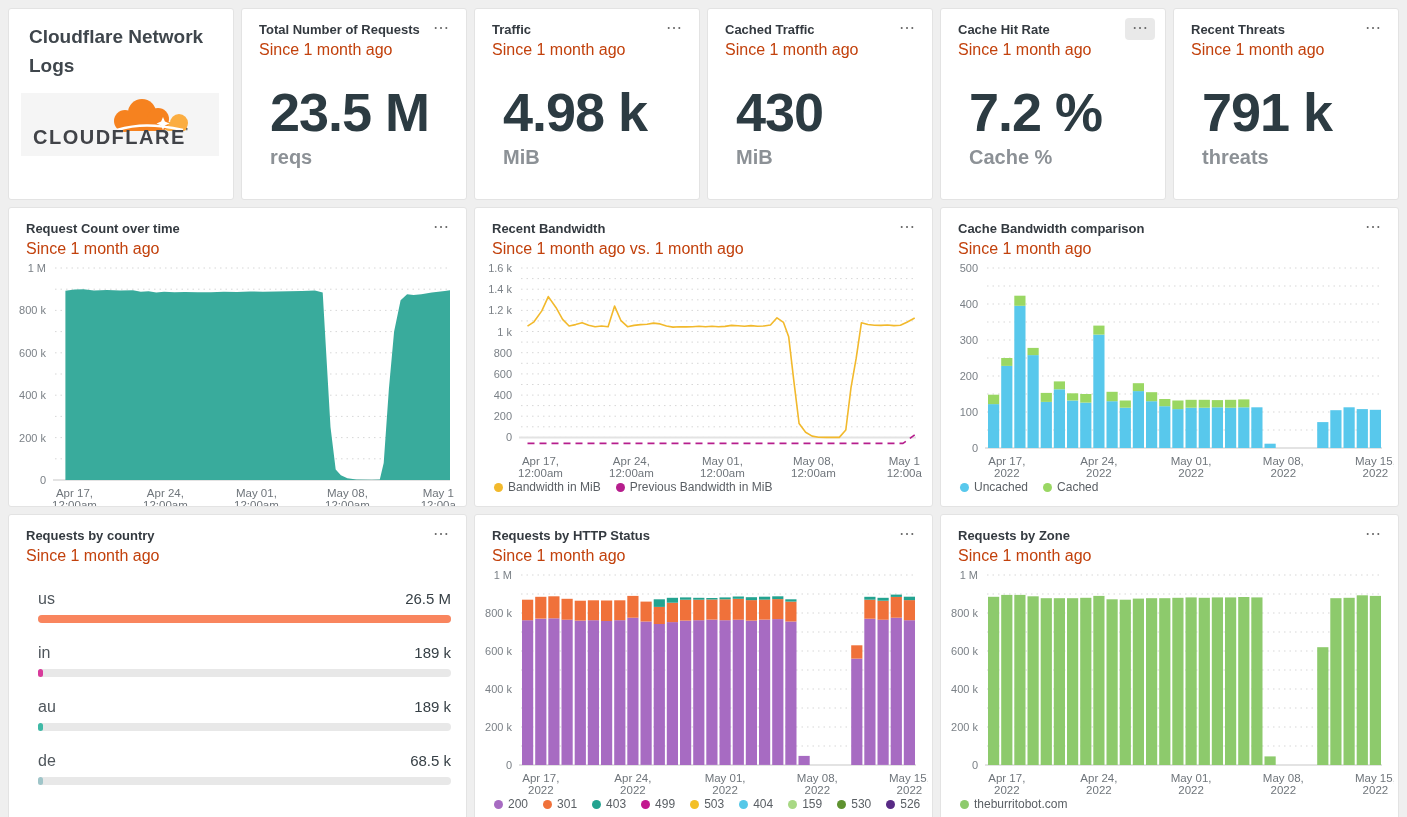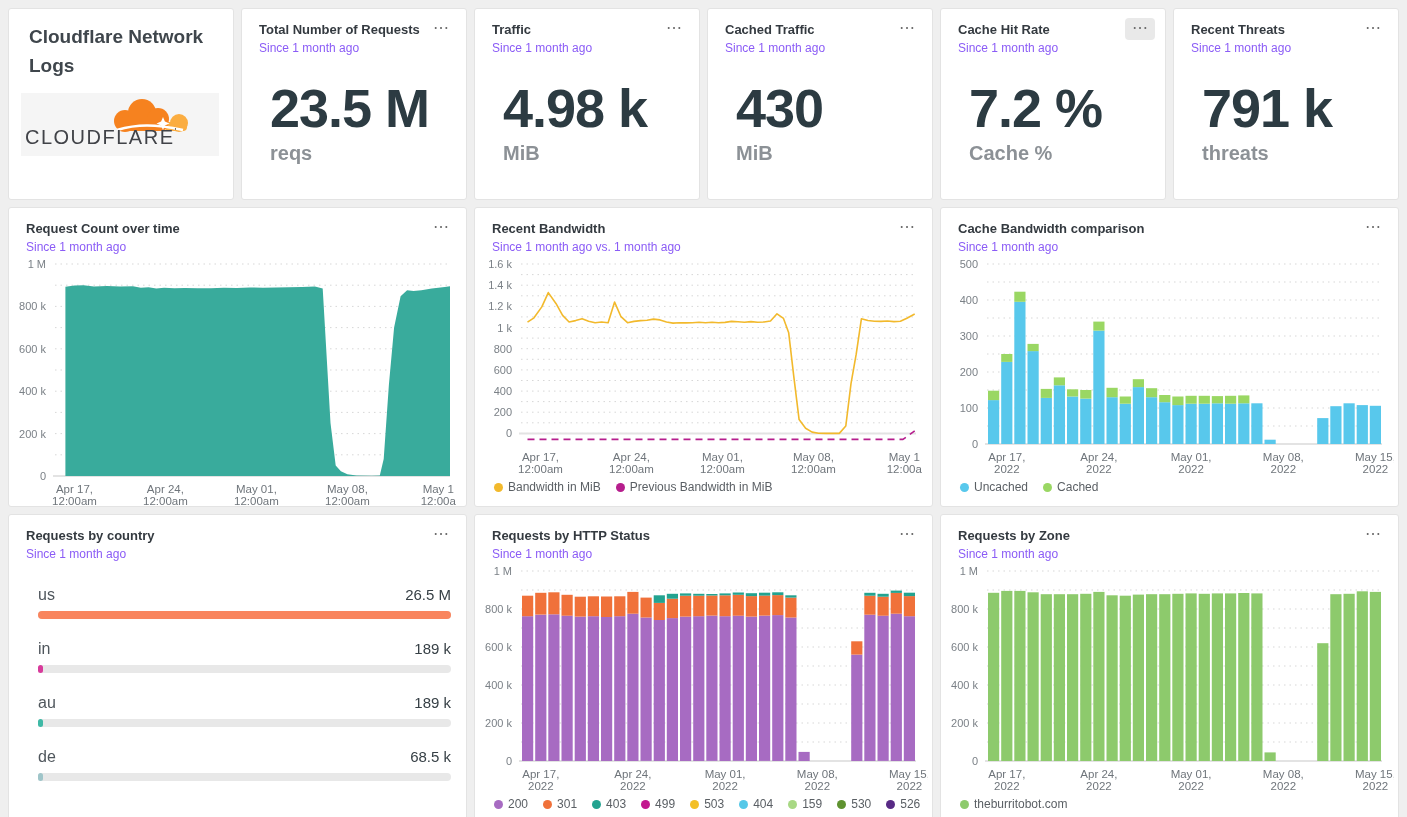--- a/index.html
+++ b/index.html
@@ -7,33 +7,33 @@
   body { background:#efefef; font-family:"Liberation Sans", sans-serif; color:#353b41; }
   .grid { padding:8px; display:flex; flex-direction:column; gap:7px; }
   .row { display:flex; gap:7px; }
   .row-top { height:192px; }
   .row-mid { height:300px; }
   .row-bot { height:310px; }
   .panel { position:relative; flex:1; background:#fff; border:1px solid #e3e3e3; border-radius:3px;
            display:flex; flex-direction:column; overflow:hidden; }
   .panel-header { padding:13px 22px 0 17px; flex:0 0 auto; }
   .p-title { font-size:13px; font-weight:bold; color:#343a40; cursor:pointer; }
-  .p-sub { font-size:12px; color:#8b5cf6; margin-top:4px; }
+  .p-sub { font-size:16px; color:#c2410c; margin-top:4px; }
   .menu-icon { position:absolute; top:9px; right:10px; color:#6e6e6e; font-size:16px;
                padding:1px 7px 3px; border-radius:4px; cursor:pointer; line-height:18px; }
   .menu-icon.active { background:#e9e9e9; }
   
   .stat-body { padding:25px 0 0 28px;font-weight:bold; }
   .stat-value { font-size:54px; color:#2c3b42; letter-spacing:-1px; line-height:1.05; }
   .stat-unit { font-size:20px; color:#8c9196; margin-top:5px; }
   
   .brand-title { padding:13px 0 0 20px; font-size:19px; color:#3f464c; line-height:29px;font-weight:bold; }
   .logo { position:relative; margin:13px 0 0 12px; width:198px; height:63px; background:#f5f5f5; }
   .logo svg { position:absolute; top:3px; left:78px; }
-  .logo-text { position:absolute; left:4px; bottom:7px; font-size:20px; font-weight:normal;
+  .logo-text { position:absolute; left:12px; bottom:7px; font-size:20px; font-weight:bold;
                letter-spacing:1.5px; color:#414348; }
   .logo-mark { font-size:9px; vertical-align:top; color:#414348; }
   
   .chart { flex:1 1 auto; position:relative; margin-right:4px; }
   .chart svg { position:absolute; left:0; top:0; }
   text.ax { font-size:11px; fill:#7b8187; font-family:"Liberation Sans", sans-serif; }
   text.xl { font-size:11.5px; fill:#6f757b; }
   .legend { flex:0 0 26px; display:flex; align-items:center; gap:15px; padding-left:19px; margin-bottom:6px; }
   .li { display:flex; align-items:center; gap:5px; font-size:12px; color:#5a5f64; cursor:pointer; }
   .li i { width:9px; height:9px; border-radius:50%; display:inline-block; }

